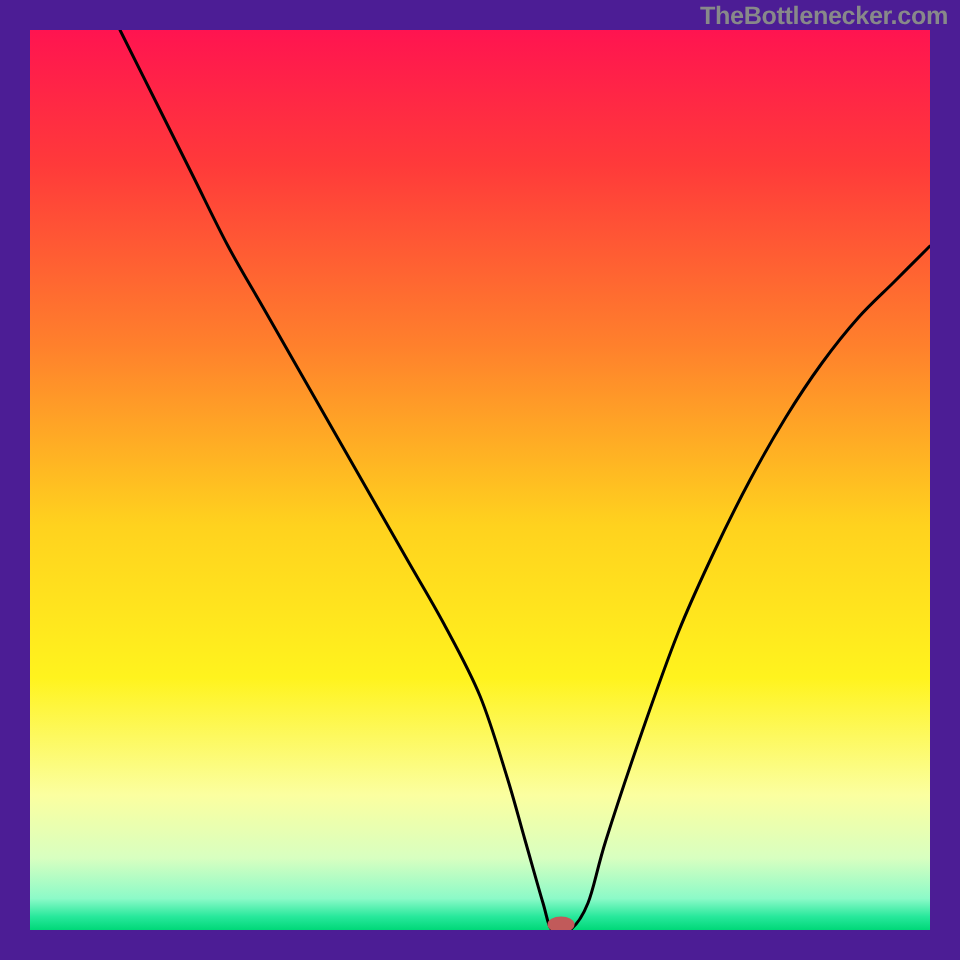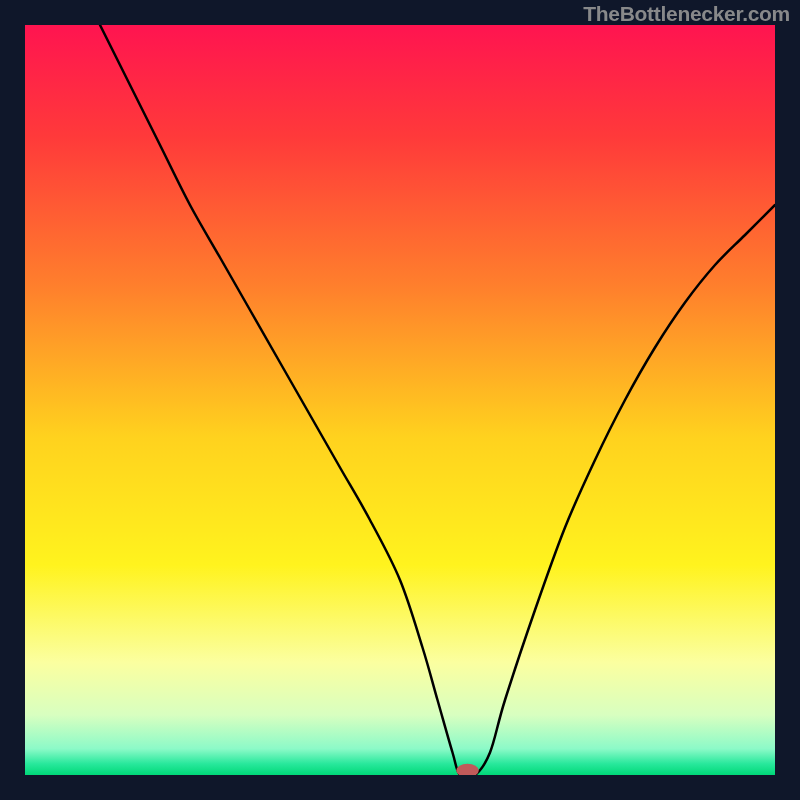--- a/index.html
+++ b/index.html
@@ -7,21 +7,21 @@
     padding: 0;
     width: 800px;
     height: 800px;
     background: #000000;
     overflow: hidden;
   }
   .container {
     position: relative;
     width: 800px;
     height: 800px;
-    background: #0f172a;
+    background: #4c1d95;
   }
   .attribution {
     position: absolute;
     top: 2px;
     right: 10px;
     font-family: Arial, Helvetica, sans-serif;
     font-size: 21px;
     font-weight: bold;
     color: #88898a;
     z-index: 10;

